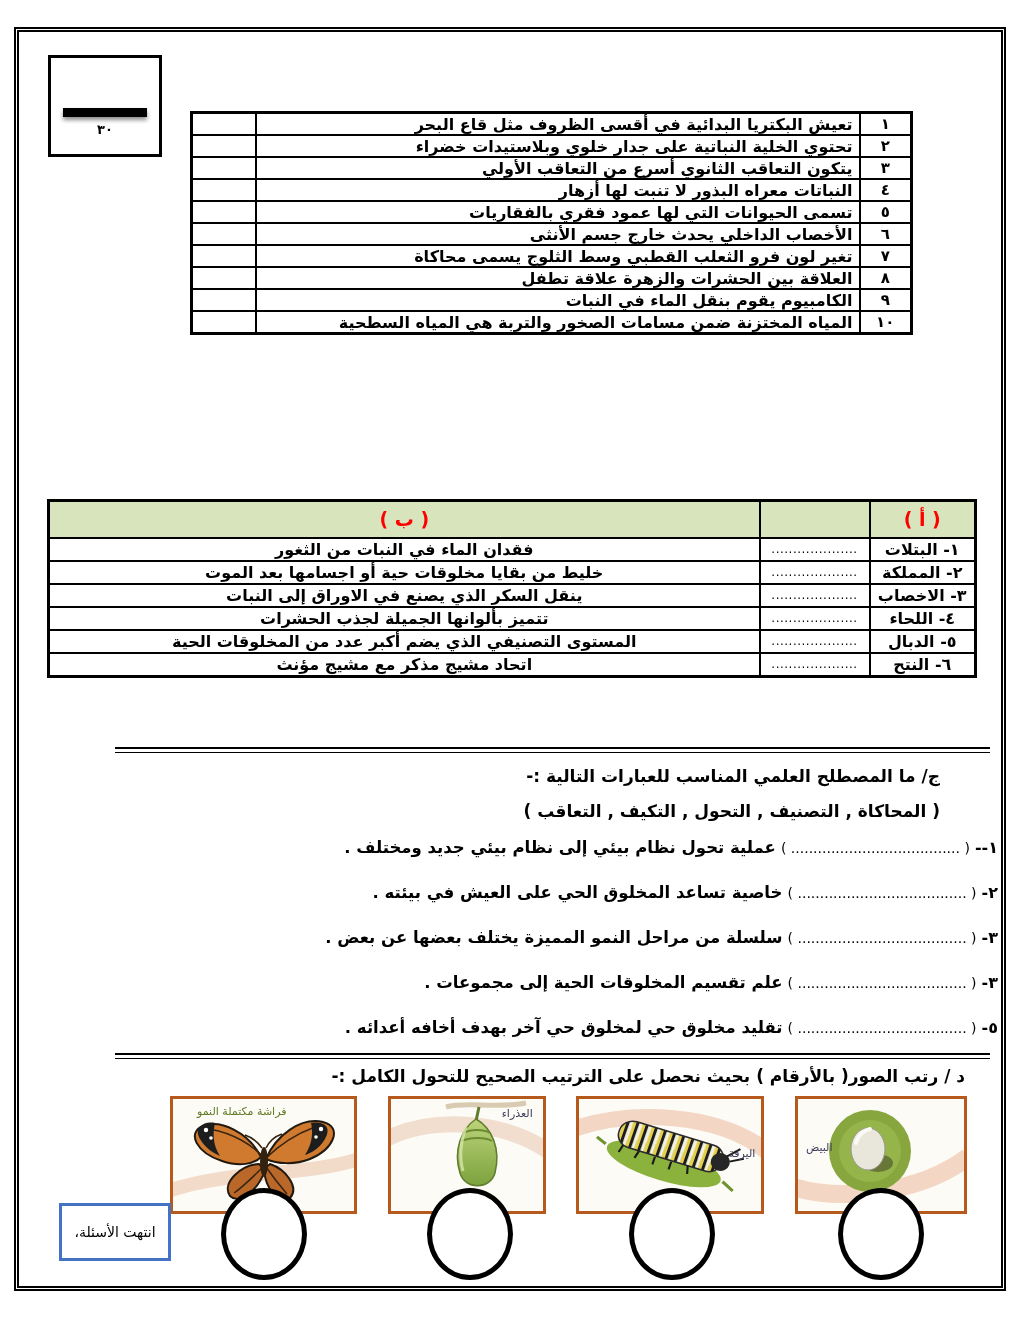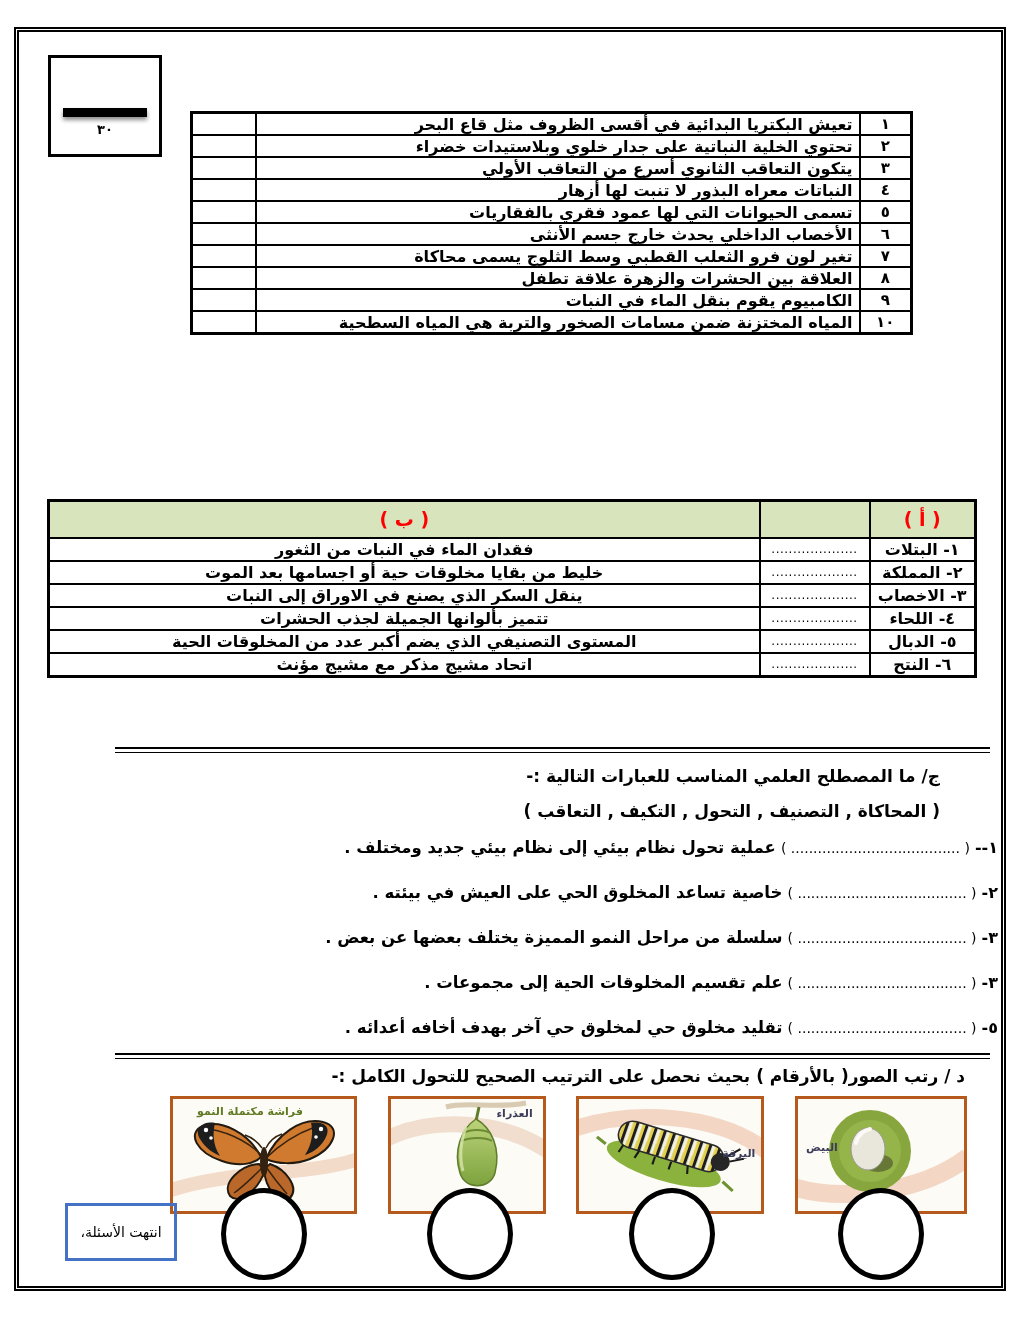--- a/index.html
+++ b/index.html
@@ -44,34 +44,34 @@
   .term-item{height:45px;text-align:right;white-space:nowrap;}
   .term-number{font-size:16px;font-weight:bold;}
   .term-blank{font-size:14px;font-weight:normal;letter-spacing:.5px;}
   .term-text{font-size:16.5px;font-weight:bold;}
   
   .photos-row{position:absolute;top:1096px;left:170px;width:797px;display:flex;
               justify-content:space-between;}
   .photo{position:relative;height:118px;border:3px solid #b55a1c;box-sizing:border-box;
          background:#fcfbf6;overflow:hidden;}
   .photo svg{display:block;width:100%;height:100%;}
-  .photo-label{position:absolute;font-size:11px;font-weight:bold;color:#3c3c5a;}
+  .photo-label{position:absolute;font-size:11px;font-weight:normal;color:#3c3c5a;}
   .lbl-eggs{top:42px;left:8px;}
   .lbl-cater{top:48px;right:6px;}
   .lbl-chrys{top:8px;right:10px;}
   .lbl-butter{top:6px;left:24px;color:#5f7a23;}
   .ph-eggs{width:172px;} .ph-cater{width:188px;} .ph-chrys{width:158px;} .ph-butter{width:187px;}
   .circles-row{position:absolute;top:1188px;left:170px;width:797px;display:flex;
                justify-content:space-between;}
   .circle-cell{display:flex;justify-content:center;}
   .cc-eggs{width:172px;} .cc-cater{width:177px;} .cc-chrys{width:158px;} .cc-butter{width:187px;}
   .order-circle{width:86px;height:92px;border:5px solid #000;border-radius:50%;
                 box-sizing:border-box;background:#fff;}
   
-  .end-note{position:absolute;left:65px;top:1203px;width:112px;height:58px;
+  .end-note{position:absolute;left:59px;top:1203px;width:112px;height:58px;
             border:3px solid #4472c4;box-sizing:border-box;display:flex;align-items:center;
             justify-content:center;font-size:14px;}
 </style>
 </head>
 <body>
 
 <div class="page">
   <div class="frame"></div>
 
   <div class="score-box">

